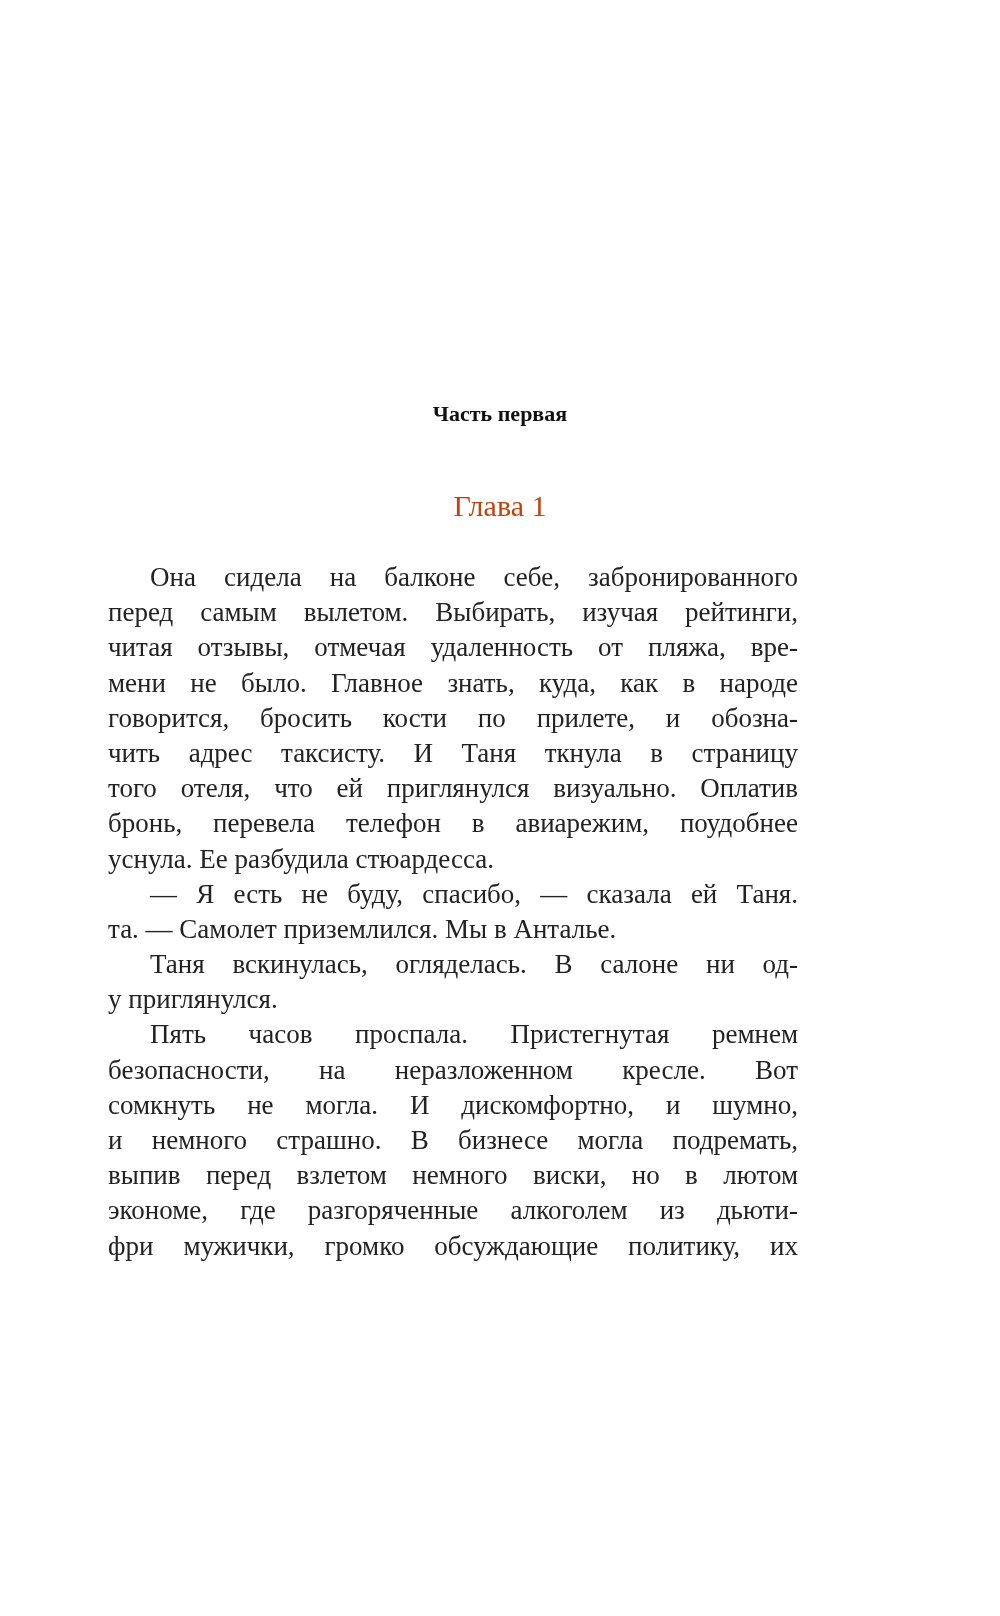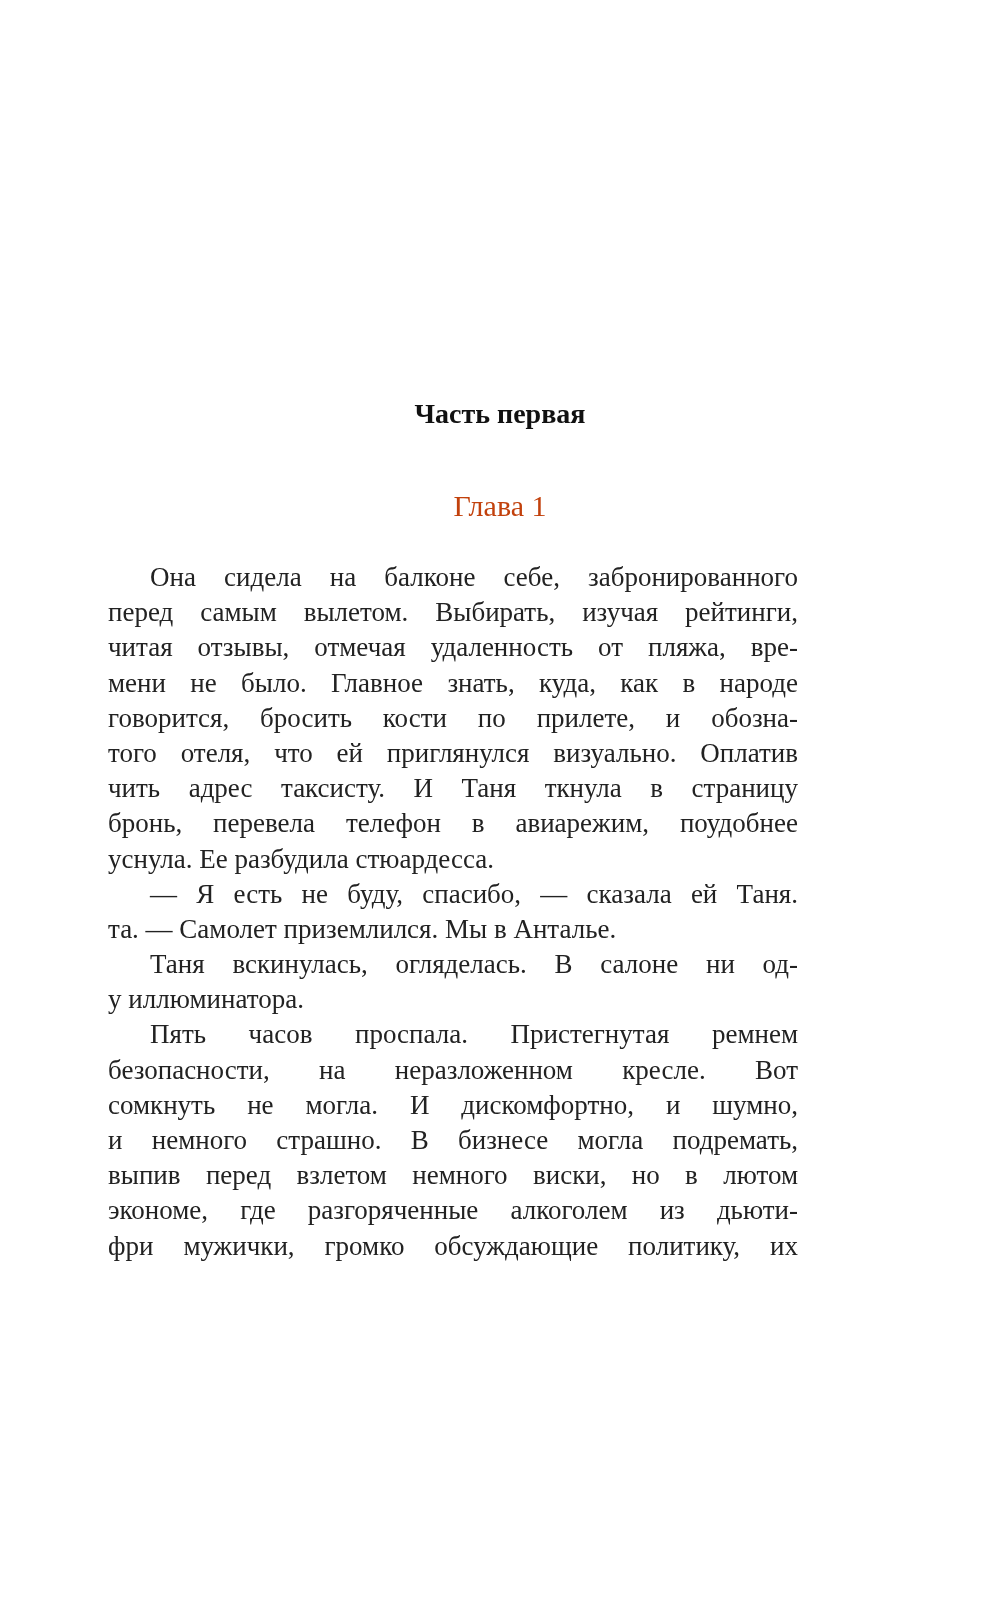--- a/index.html
+++ b/index.html
@@ -1,21 +1,21 @@
 <!DOCTYPE html>
 <html><head>
   <meta charset="utf-8">
   <style>
     html, body { margin: 0; padding: 0; background: #ffffff; }
     body { width: 1000px; height: 1616px; position: relative; overflow: hidden; }
     .page { position: absolute; left: 0; top: 0; width: 1000px; height: 1616px; background: #fff; }
     .part-title {
       position: absolute; left: 0; width: 1000px; top: 394px;
       text-align: center; font-family: "Liberation Serif", serif;
-      font-weight: bold; font-size: 28px; color: #111; line-height: 40px;
+      font-weight: bold; font-size: 22px; color: #111; line-height: 40px;
     }
     .chapter-title {
       position: absolute; left: 0; width: 1000px; top: 486px;
       text-align: center; font-family: "Liberation Serif", serif;
       font-size: 30px; color: #c2410c; line-height: 40px;
     }
     .body-text {
       position: absolute; left: 108px; top: 560px; width: 690px;
       font-family: "Liberation Serif", serif; font-size: 27px; color: #222;
     }
@@ -31,28 +31,28 @@
 
 <div class="page">
   <div class="part-title">Часть первая</div>
   <div class="chapter-title">Глава 1</div>
   <div class="body-text" id="body-text">
       <div class="line indent">Она сидела на балконе себе, забронированного</div>
       <div class="line">перед самым вылетом. Выбирать, изучая рейтинги,</div>
       <div class="line">читая отзывы, отмечая удаленность от пляжа, вре-</div>
       <div class="line">мени не было. Главное знать, куда, как в народе</div>
       <div class="line">говорится, бросить кости по прилете, и обозна-</div>
+      <div class="line">чить адрес таксисту. И Таня ткнула в страницу</div>
       <div class="line">того отеля, что ей приглянулся визуально. Оплатив</div>
-      <div class="line">чить адрес таксисту. И Таня ткнула в страницу</div>
       <div class="line">бронь, перевела телефон в авиарежим, поудобнее</div>
       <div class="line last">уснула. Ее разбудила стюардесса.</div>
       <div class="line indent">— Я есть не буду, спасибо, — сказала ей Таня.</div>
       <div class="line last">та. — Самолет приземлился. Мы в Анталье.</div>
       <div class="line indent">Таня вскинулась, огляделась. В салоне ни од-</div>
-      <div class="line last">у иллюминатора.</div>
+      <div class="line last">у приглянулся.</div>
       <div class="line indent">Пять часов проспала. Пристегнутая ремнем</div>
       <div class="line">безопасности, на неразложенном кресле. Вот</div>
       <div class="line">сомкнуть не могла. И дискомфортно, и шумно,</div>
       <div class="line">и немного страшно. В бизнесе могла подремать,</div>
       <div class="line">выпив перед взлетом немного виски, но в лютом</div>
       <div class="line">экономе, где разгоряченные алкоголем из дьюти-</div>
       <div class="line">фри мужички, громко обсуждающие политику, их</div>
     </div>
 </div>
 

